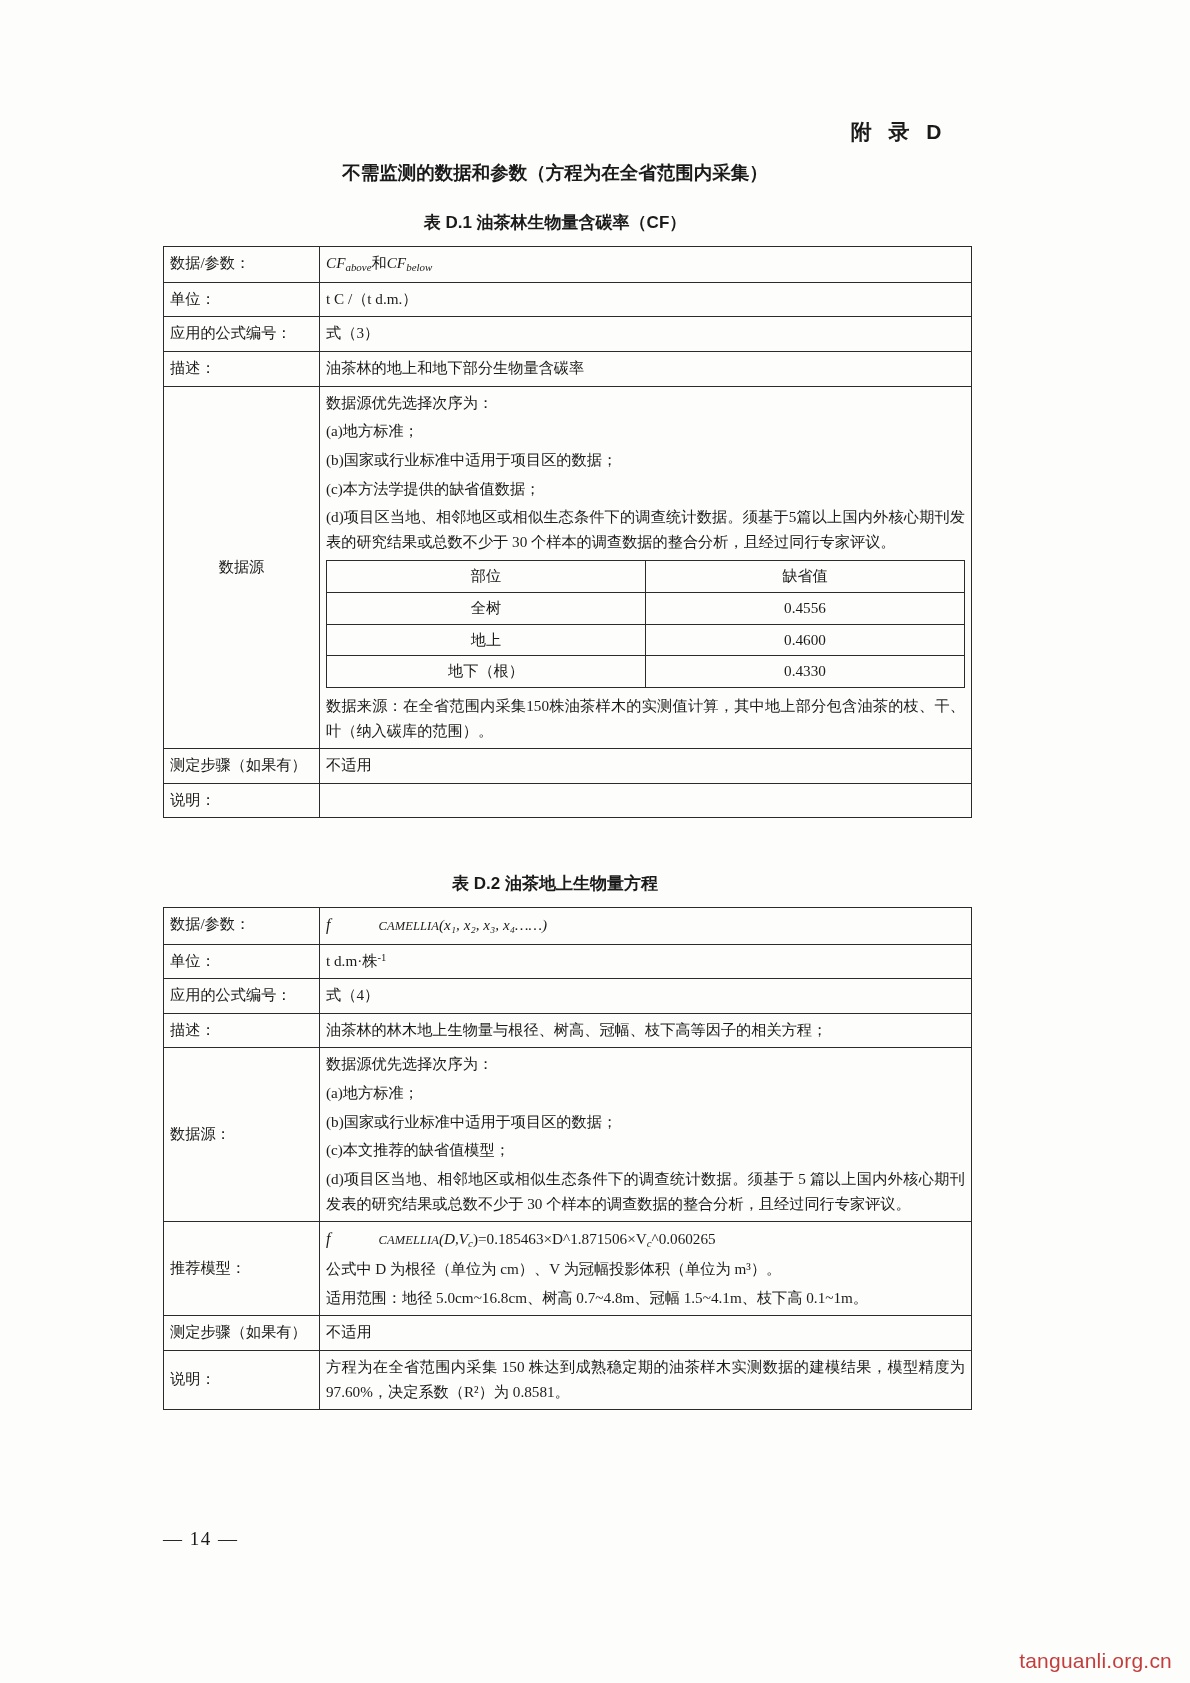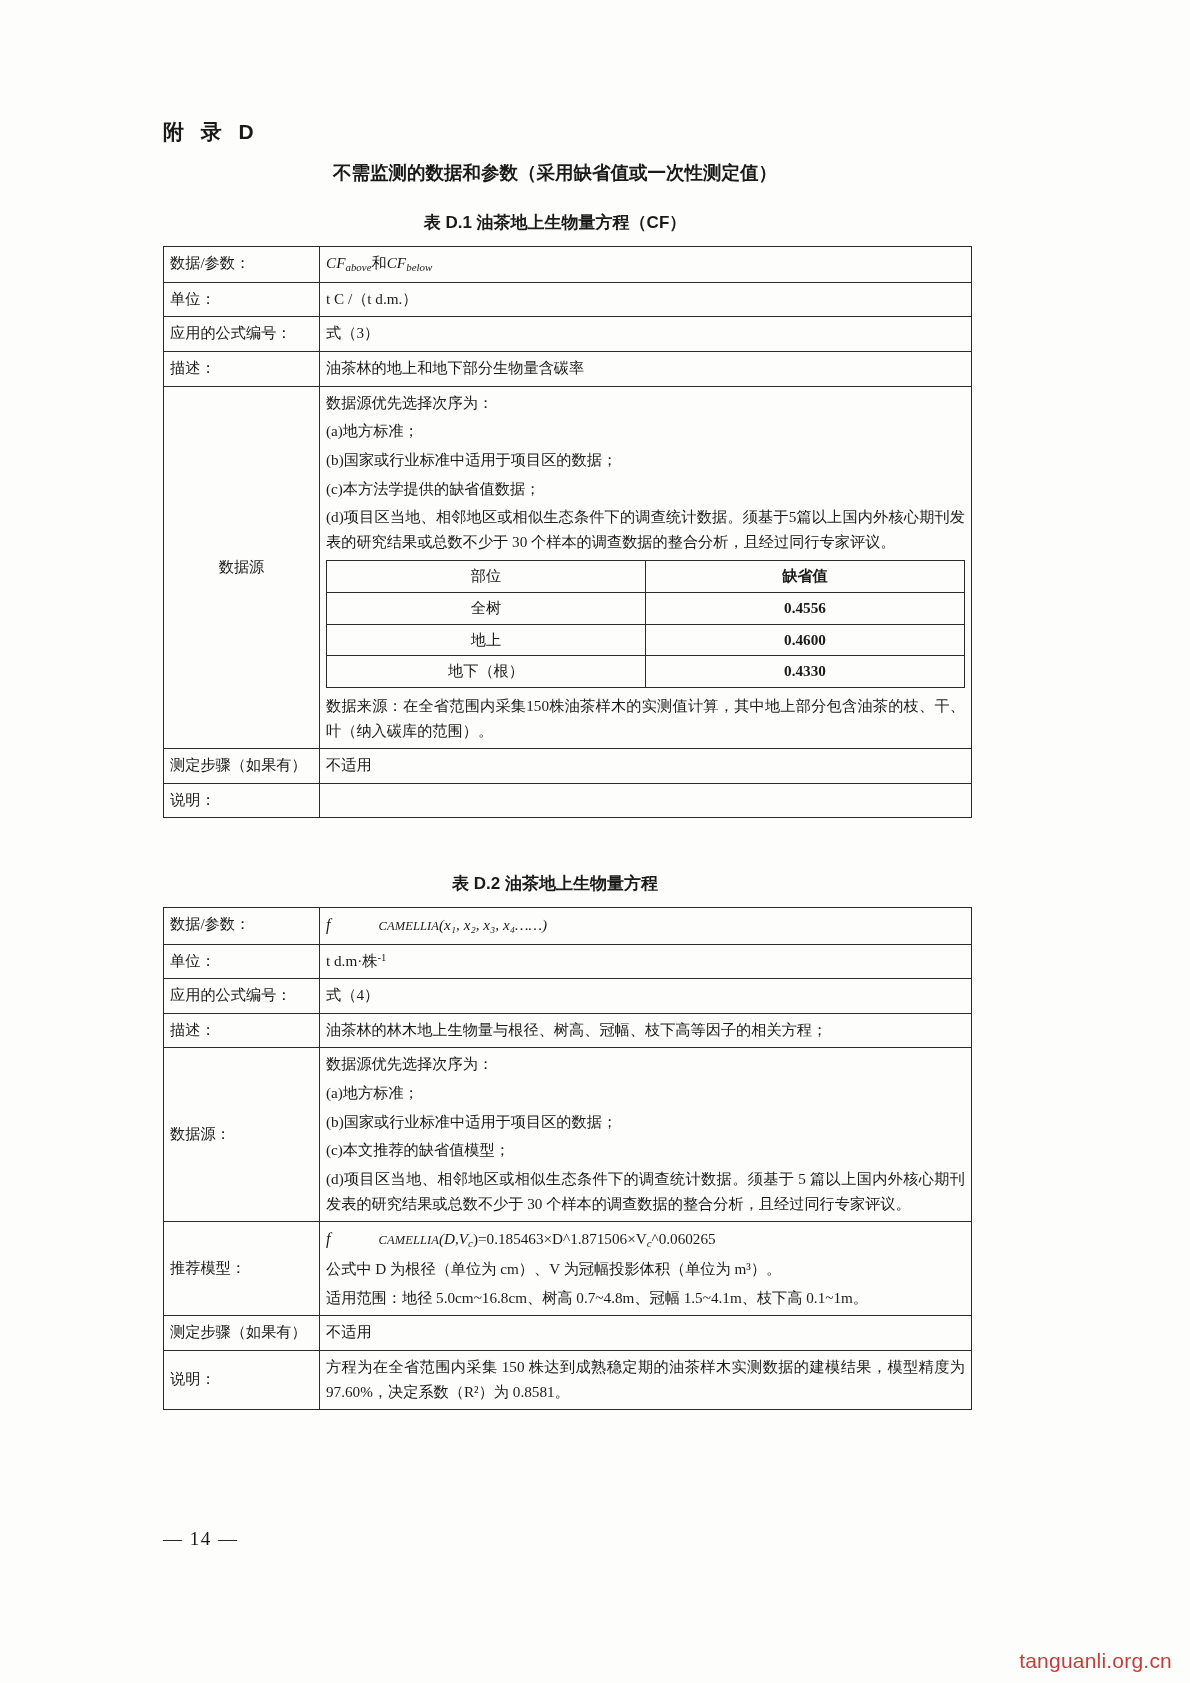--- a/index.html
+++ b/index.html
@@ -24,21 +24,21 @@
   }
   .content {
     position: absolute;
     left: 163px;
     top: 118px;
     width: 784px;
   }
 
   
   .appendix-title {
-    text-align: left;
+    text-align: right;
     font-size: 21px;
     font-weight: bold;
     letter-spacing: 0.26em;
     margin: 0 0 14px 0;
     font-family: "Liberation Sans", "DejaVu Sans", sans-serif;
   }
   .appendix-sub {
     text-align: center;
     font-size: 18.5px;
     font-weight: bold;
@@ -106,21 +106,21 @@
     width: 100%;
     margin: 6px 0 6px 0;
     font-size: 15.2px;
   }
   table.inner td {
     border: 1px solid #2b2b2b;
     text-align: center;
     padding: 3px 0;
   }
   table.inner td.c1 { width: 50%; }
-  table.inner td.c2 { width: 50%; font-weight: bold; }
+  table.inner td.c2 { width: 50%; }
 
   
   .mi {
     font-style: italic;
     font-family: "Liberation Serif", "DejaVu Serif", serif;
   }
   .sub {
     font-size: 0.72em;
     vertical-align: -0.28em;
     font-style: italic;
@@ -161,23 +161,23 @@
     letter-spacing: 0.01em;
   }
 </style>
 </head>
 <body>
 
 <div class="page">
   <div class="content">
 
     <h1 class="appendix-title">附 录   D</h1>
-    <h2 class="appendix-sub">不需监测的数据和参数（采用缺省值或一次性测定值）</h2>
-
-    <div class="table-caption">表 D.1 油茶地上生物量方程（CF）</div>
+    <h2 class="appendix-sub">不需监测的数据和参数（方程为在全省范围内采集）</h2>
+
+    <div class="table-caption">表 D.1 油茶林生物量含碳率（CF）</div>
 
     <table class="param">
       <tbody>
         <tr>
           <td class="label tight">数据/参数：</td>
           <td class="value tight">
             <span class="mi">CF</span><span class="sub">above</span><span>和</span><span class="mi">CF</span><span class="sub">below</span>
           </td>
         </tr>
         <tr>

